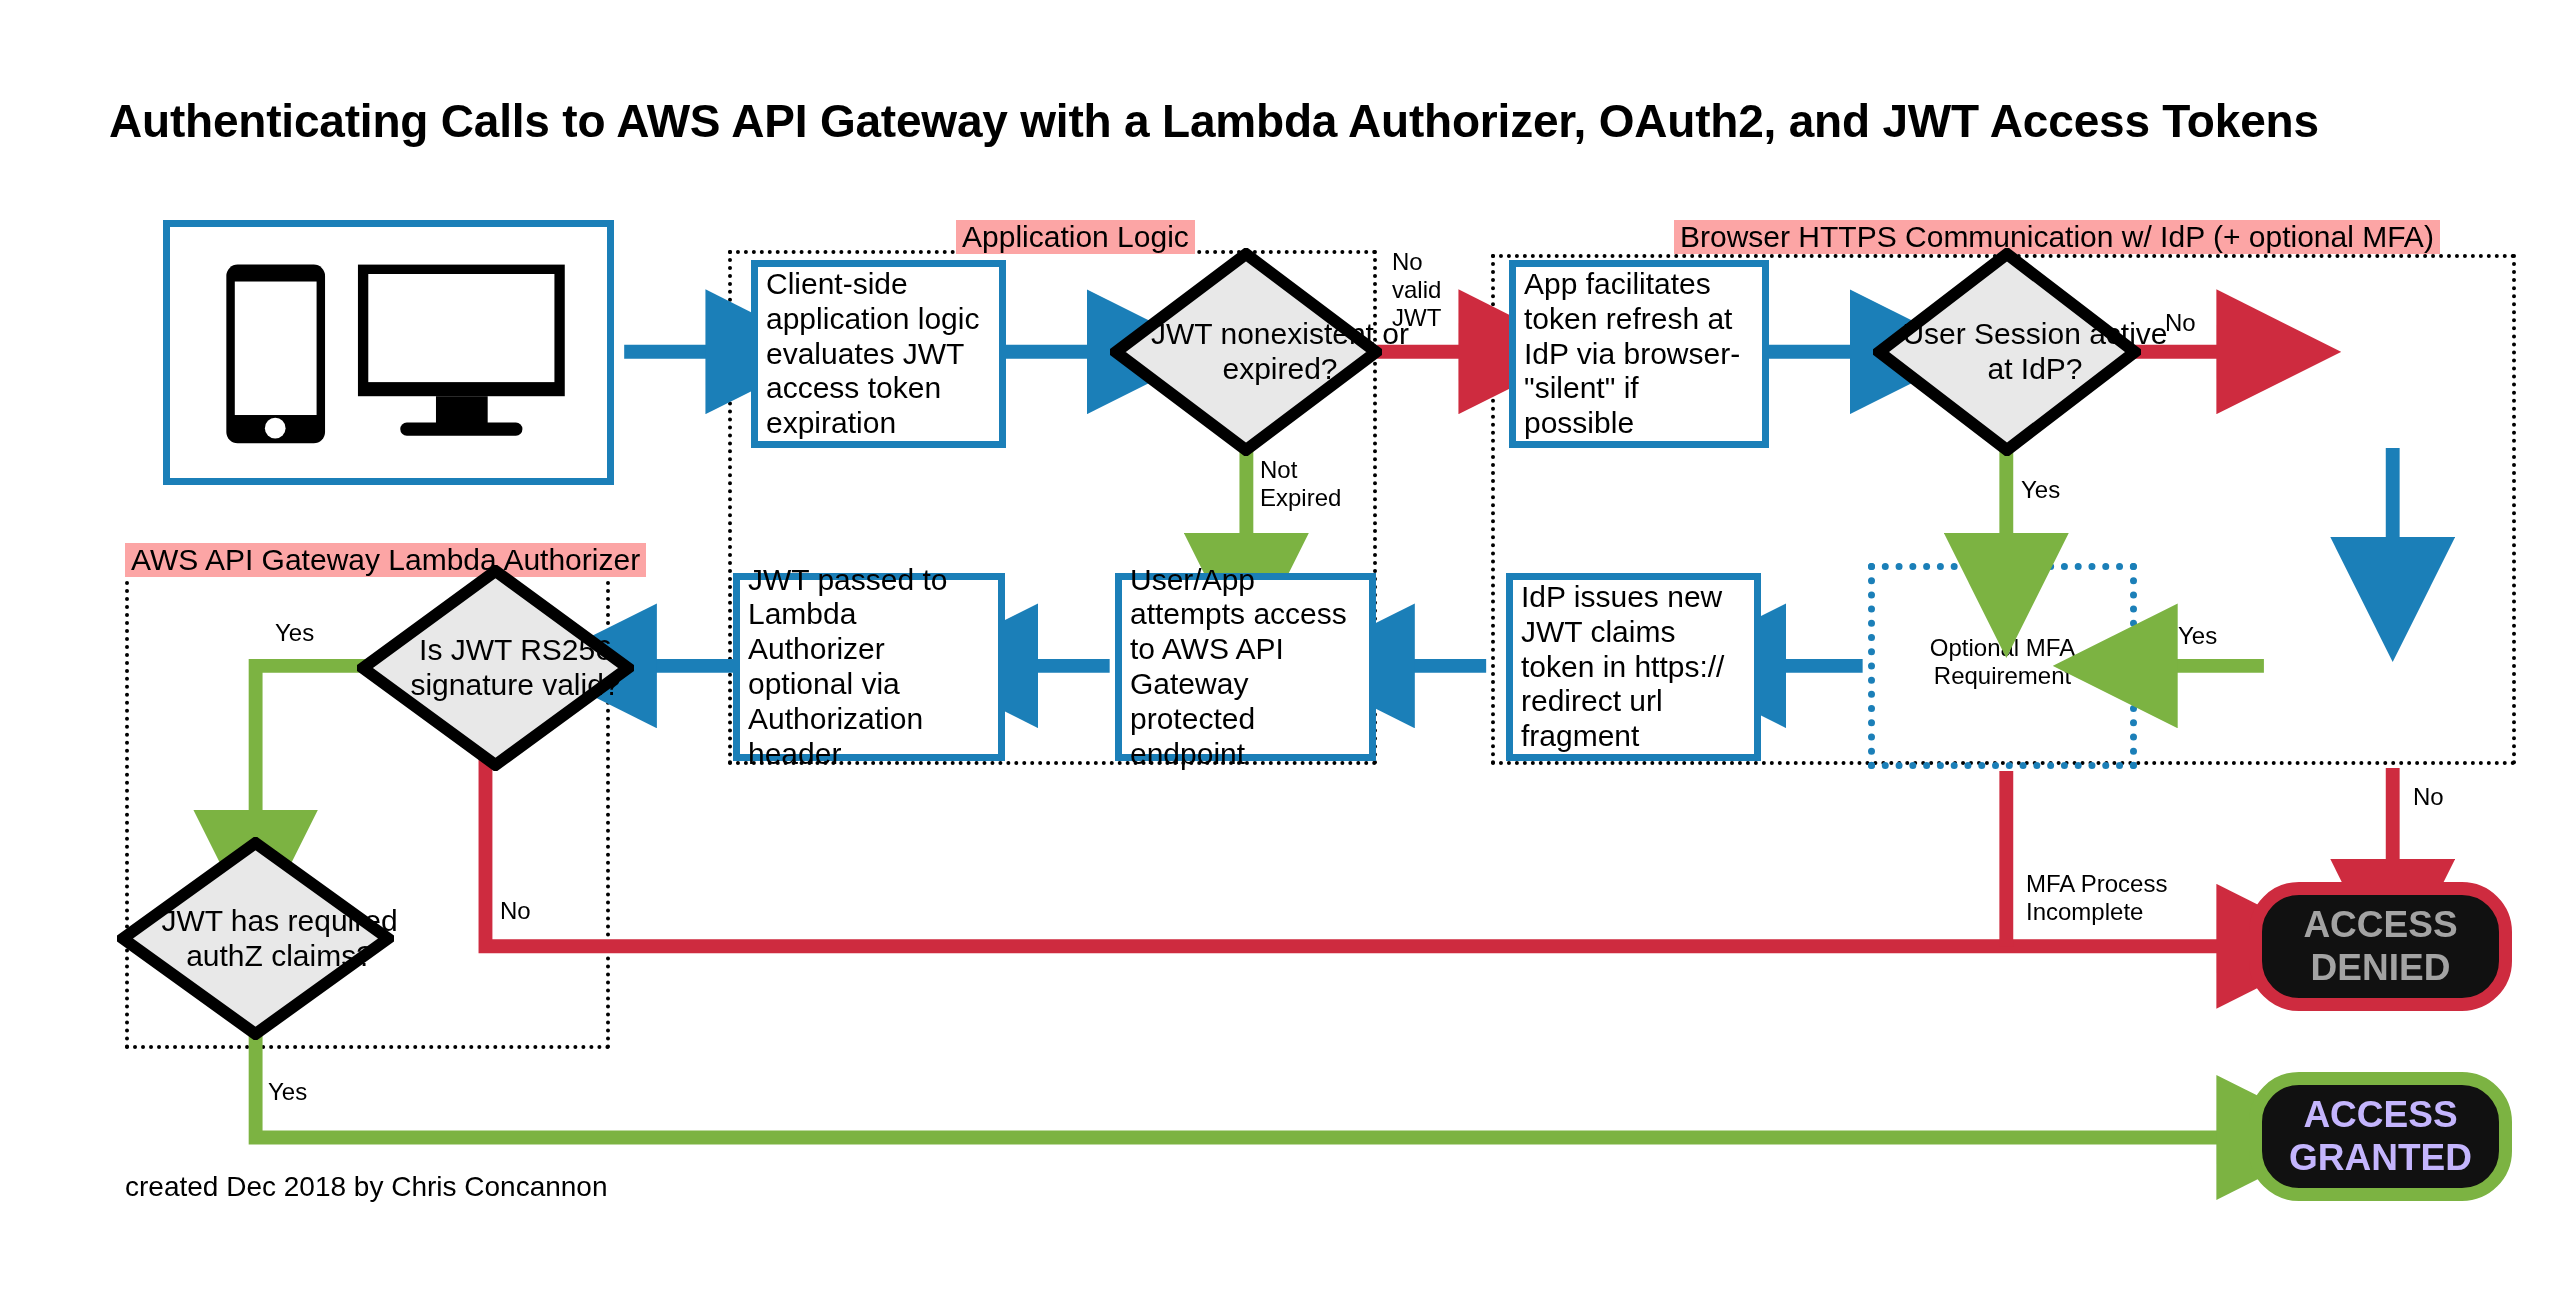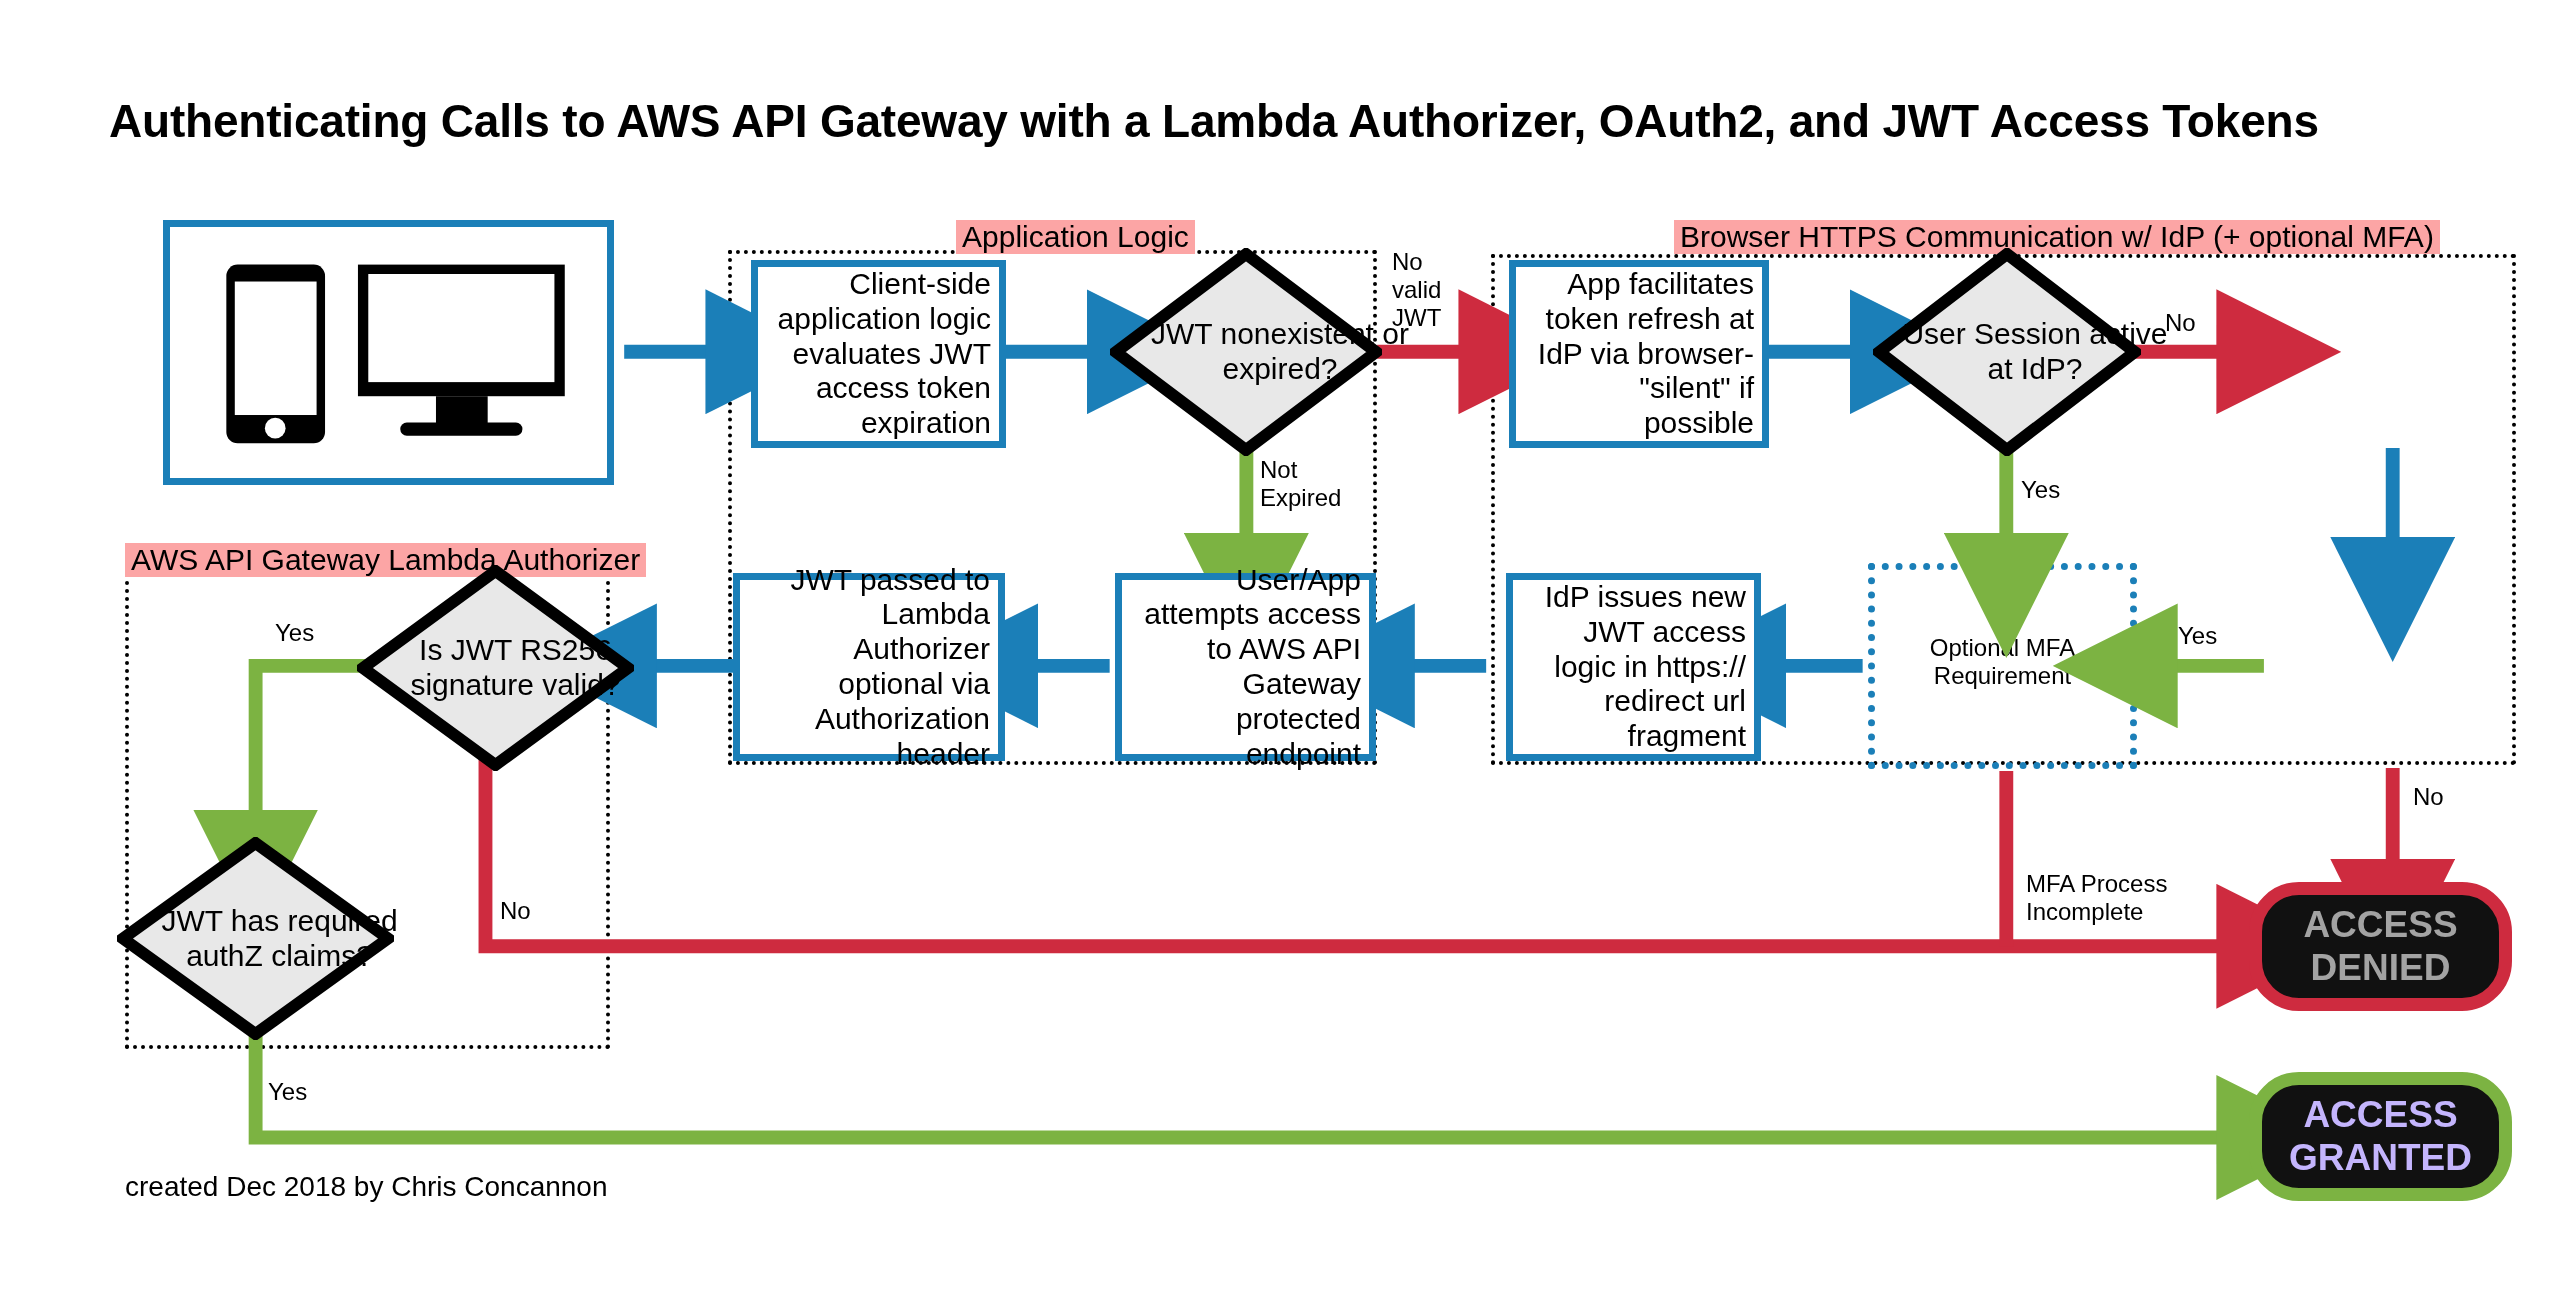--- a/index.html
+++ b/index.html
@@ -13,21 +13,21 @@
   
   .group{position:absolute;border:4px dotted #000;box-sizing:border-box;}
   .group-label{position:absolute;font-size:30px;background:#fca5a5;padding:0 6px;
                white-space:nowrap;}
 
   .mfa-group{position:absolute;border:7px dotted #1b7fb8;box-sizing:border-box;}
 
   
   .pbox{position:absolute;box-sizing:border-box;border:7px solid #1b7fb8;
         background:#fff;display:flex;align-items:center;justify-content:center;
-        text-align:right;font-size:30px;line-height:1.16;padding:4px 8px;}
+        text-align:left;font-size:30px;line-height:1.16;padding:4px 8px;}
 
   
   .diamond{position:absolute;}
   .diamond svg{position:absolute;left:0;top:0;}
   .dlabel{position:absolute;left:0;top:0;width:100%;height:100%;
           display:flex;align-items:center;justify-content:center;text-align:center;
           font-size:30px;line-height:1.16;pointer-events:none;}
 
   
   .pill{position:absolute;box-sizing:border-box;background:#111111;
@@ -153,21 +153,21 @@
     <svg width="277" height="206" viewBox="0 0 280 208">
       <polygon points="140,6 274,104 140,202 6,104" fill="#e8e8e8" stroke="#000" stroke-width="12"></polygon>
     </svg>
     <div class="dlabel" style="padding:0 20px;">Is JWT RS256 signature valid?</div>
   </div>
 
   <div class="pbox" style="left:733px;top:573px;width:272px;height:188px;">JWT passed to Lambda Authorizer optional via Authorization header</div>
 
   <div class="pbox" style="left:1115px;top:573px;width:261px;height:188px;">User/App attempts access to AWS API Gateway protected endpoint</div>
 
-  <div class="pbox" style="left:1506px;top:573px;width:255px;height:188px;">IdP issues new JWT access logic in https:// redirect url fragment</div>
+  <div class="pbox" style="left:1506px;top:573px;width:255px;height:188px;">IdP issues new JWT claims token in https:// redirect url fragment</div>
 
 
   <div class="diamond" style="left:117px;top:837px;width:277px;height:203px;">
     <svg width="277" height="203" viewBox="0 0 280 205">
       <polygon points="140,6 274,102.5 140,199 6,102.5" fill="#e8e8e8" stroke="#000" stroke-width="12"></polygon>
     </svg>
     <div class="dlabel" style="padding:0 24px;">JWT has required authZ claims?</div>
   </div>
 
   <div class="pill denied" style="left:2249px;top:882px;width:263px;height:129px;">ACCESS DENIED</div>

